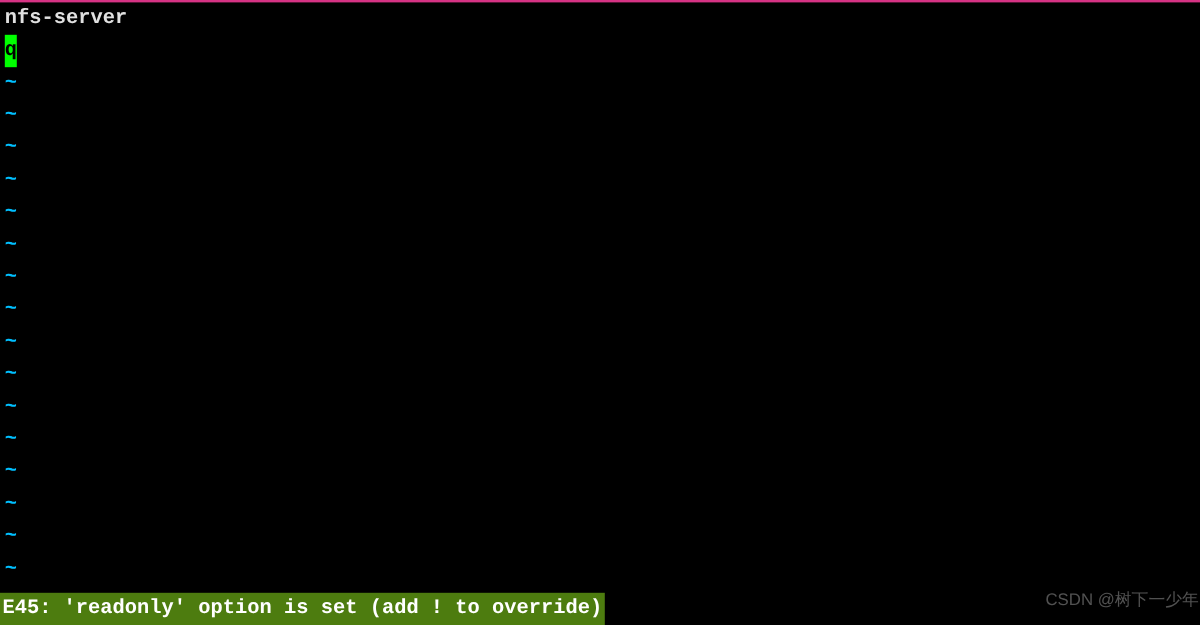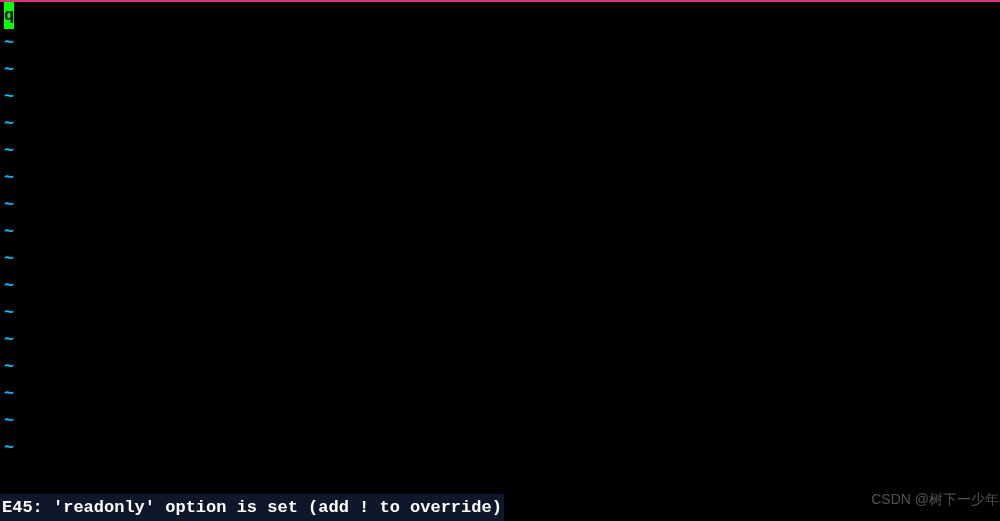--- a/index.html
+++ b/index.html
@@ -46,21 +46,21 @@
     }
     .status-bar {
       position: absolute;
       bottom: 0;
       left: 0;
       right: 0;
       height: 27px;
       line-height: 27px;
     }
     .error-msg {
-      background: #0f172a;
+      background: #4d7c0f;
       color: #ffffff;
       display: inline-block;
       padding: 0 2px;
       font-weight: bold;
     }
     .watermark {
       position: absolute;
       bottom: 8px;
       right: 1px;
       color: rgba(180, 180, 180, 0.45);
@@ -68,20 +68,21 @@
       font-size: 14px;
       font-weight: normal;
     }
   </style>
 </head>
 <body>
 
 <div class="top-border"></div>
 
 <div class="editor-area">
+  <div class="line line1">nfs-server</div>
   <div class="line"><span class="line2-cursor">q</span></div>
   <div id="tilde-container">
       <div class="line tilde">~</div>
       <div class="line tilde">~</div>
       <div class="line tilde">~</div>
       <div class="line tilde">~</div>
       <div class="line tilde">~</div>
       <div class="line tilde">~</div>
       <div class="line tilde">~</div>
       <div class="line tilde">~</div>

